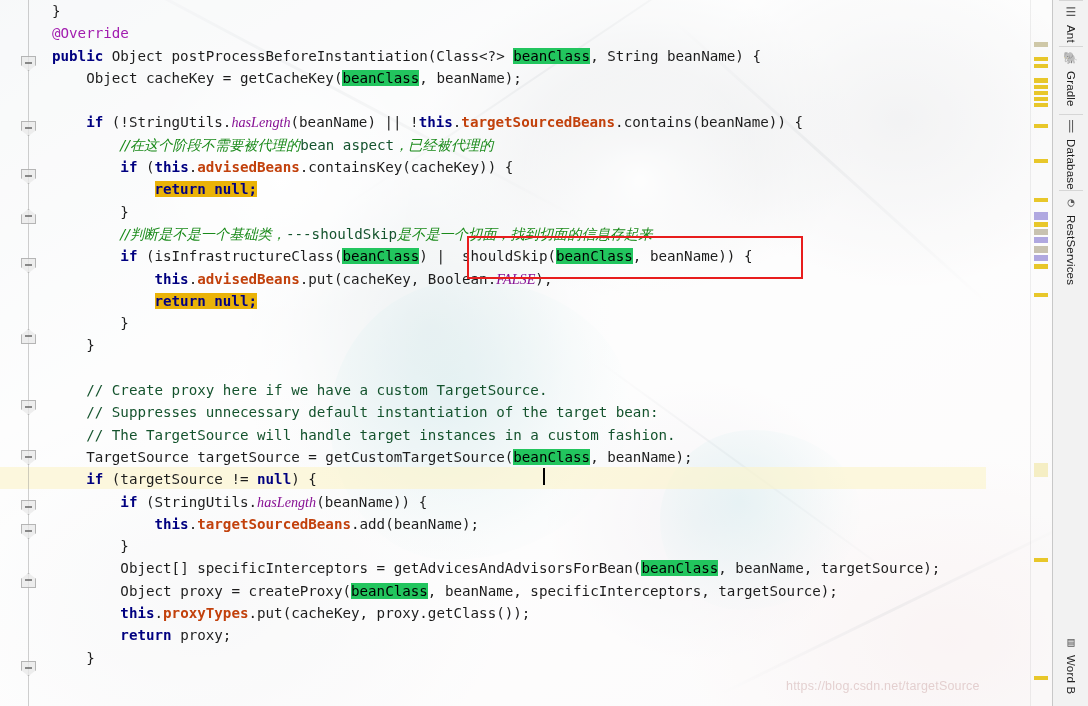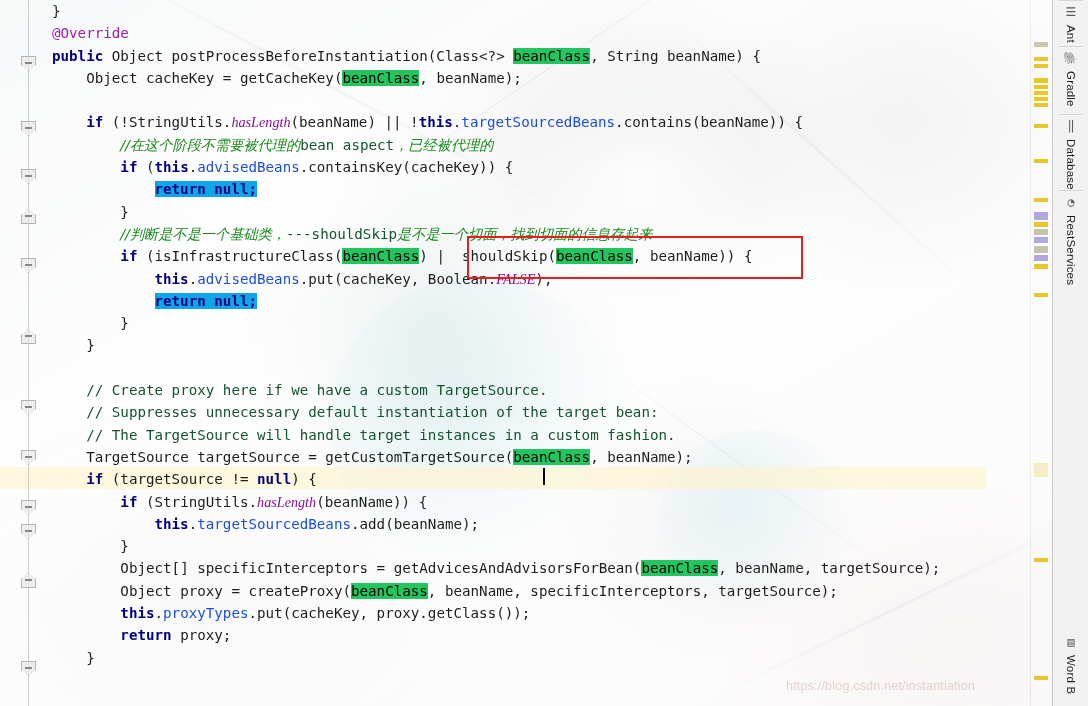--- a/index.html
+++ b/index.html
@@ -117,27 +117,27 @@
     left: 0; top: 467px;
     width: 986px; height: 22px;
     background: rgba(252,243,201,0.62);
     z-index: 1;
     pointer-events: none;
   }
 
   
   .kw   { color: #000080; font-weight: bold; }   
   .plain{ color: #1d1d1d; }
-  .fld  { color: #1d4ed8; font-weight: normal; }   
+  .fld  { color: #c2410c; font-weight: bold; }   
   .stat { color: #871094; font-style: italic; font-family: Liberation Serif, serif; }  
   .anno { color: #a21caf; }                      
   .cmt  { color: #14532d; }  
   .cmt-cn { color: #1a8a1a; font-style: italic; font-family: "DejaVu Sans", sans-serif; }
   .hl-ident { background: #22c55e; }             
-  .hl-search{ background: #0ea5e9; }             
+  .hl-search{ background: #eab308; }             
 
   
   #red-box {
     position: absolute;
     z-index: 5;
     border: 2px solid #e81d1d;
     pointer-events: none;
   }
 
   
@@ -334,15 +334,15 @@
         <span class="tt-icon">◔</span>
         <span class="tt-label">RestServices</span>
       </div>
       <div class="divider" style="top: 190px;"></div>
       <div class="tool-tab" style="top: 636px;">
         <span class="tt-icon">▤</span>
         <span class="tt-label">Word B</span>
       </div>
     </div>
 
-  <div id="watermark">https://blog.csdn.net/instantiation</div>
+  <div id="watermark">https://blog.csdn.net/targetSource</div>
 
 </div>
 
 </body></html>

